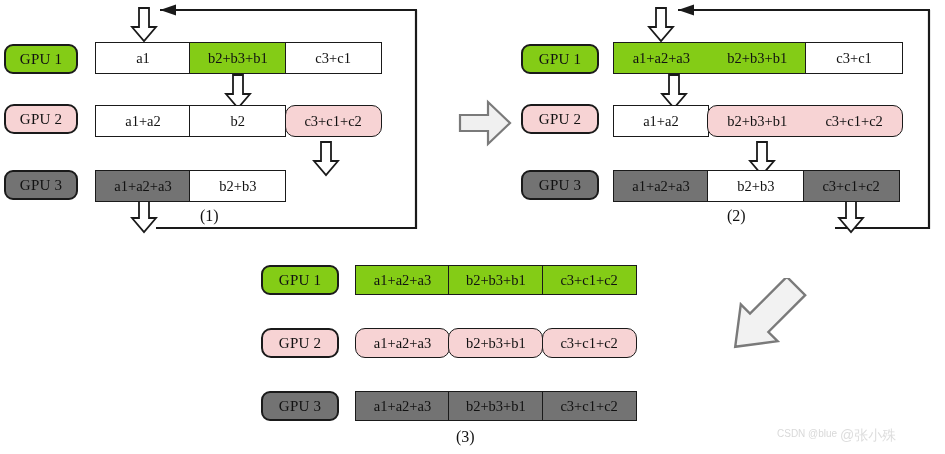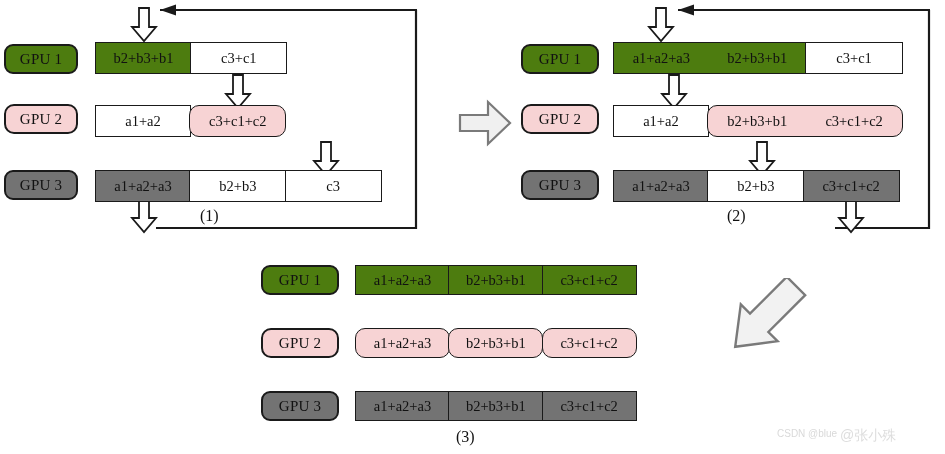--- a/index.html
+++ b/index.html
@@ -4,21 +4,21 @@
 <style>
   html,body{margin:0;padding:0;background:#ffffff;}
   body{width:945px;height:454px;position:relative;overflow:hidden;
        font-family:"Liberation Serif","DejaVu Serif",serif;color:#111;}
   .stage{position:absolute;left:0;top:0;width:945px;height:454px;}
 
   
   .gpu-pill{position:absolute;box-sizing:border-box;border:2px solid #1a1a1a;
             border-radius:9px;display:flex;align-items:center;justify-content:center;
             font-size:15px;letter-spacing:.2px;line-height:1;}
-  .c-blue{background:#4d7c0f;}
+  .c-blue{background:#84cc16;}
   .c-pink{background:#f7d3d4;border-radius:10px;}
   .c-green{background:#737373;}
   .c-white{background:#ffffff;}
 
   
   .bar{position:absolute;box-sizing:border-box;display:flex;}
   .cell{box-sizing:border-box;display:flex;align-items:center;justify-content:center;
         font-size:14.5px;border:1.7px solid #1a1a1a;margin-left:-1.7px;
         white-space:nowrap;line-height:1;}
   .cell:first-child{margin-left:0;}
@@ -98,46 +98,49 @@
     <span>GPU 1</span>
   </div>
   <div class="gpu-pill c-pink" style="left:4px;top:104px;width:74px;height:30px;">
     <span>GPU 2</span>
   </div>
   <div class="gpu-pill c-green" style="left:4px;top:170px;width:74px;height:30px;">
     <span>GPU 3</span>
   </div>
 
   <div class="bar" style="left:95px;top:42px;width:290px;height:32px;">
+    <div class="cell c-white" style="width:96px;">
+        <span>a1</span>
+      </div>
     <div class="cell c-blue" style="width:97px;">
         <span>b2+b3+b1</span>
       </div>
     <div class="cell c-white" style="width:97px;">
         <span>c3+c1</span>
       </div>
   </div>
 
   <div class="bar" style="left:95px;top:105px;width:290px;height:32px;">
     <div class="cell c-white" style="width:96px;">
         <span>a1+a2</span>
       </div>
+    <div class="cell c-white" style="width:97px;">
+        <span>b2</span>
+      </div>
     <div class="cell c-pink" style="width:97px;">
         <span>c3+c1+c2</span>
       </div>
   </div>
 
   <div class="bar" style="left:95px;top:170px;width:290px;height:32px;">
     <div class="cell c-green" style="width:96px;">
         <span>a1+a2+a3</span>
       </div>
     <div class="cell c-white" style="width:97px;">
         <span>b2+b3</span>
-      </div>
-    <div class="cell c-white" style="width:97px;">
-        <span>c3</span>
       </div>
   </div>
 
   <div class="cap" style="left:200px;top:208px;">(1)</div>
 
   <div class="gray-arrow" style="left:458px;top:98px;">
     <svg width="54" height="50" viewBox="0 0 54 50">
       <polygon points="2,17 30,17 30,4 52,25 30,46 30,33 2,33" fill="#f0f0f0" stroke="#7a7a7a" stroke-width="2.2"></polygon>
     </svg>
   </div>

